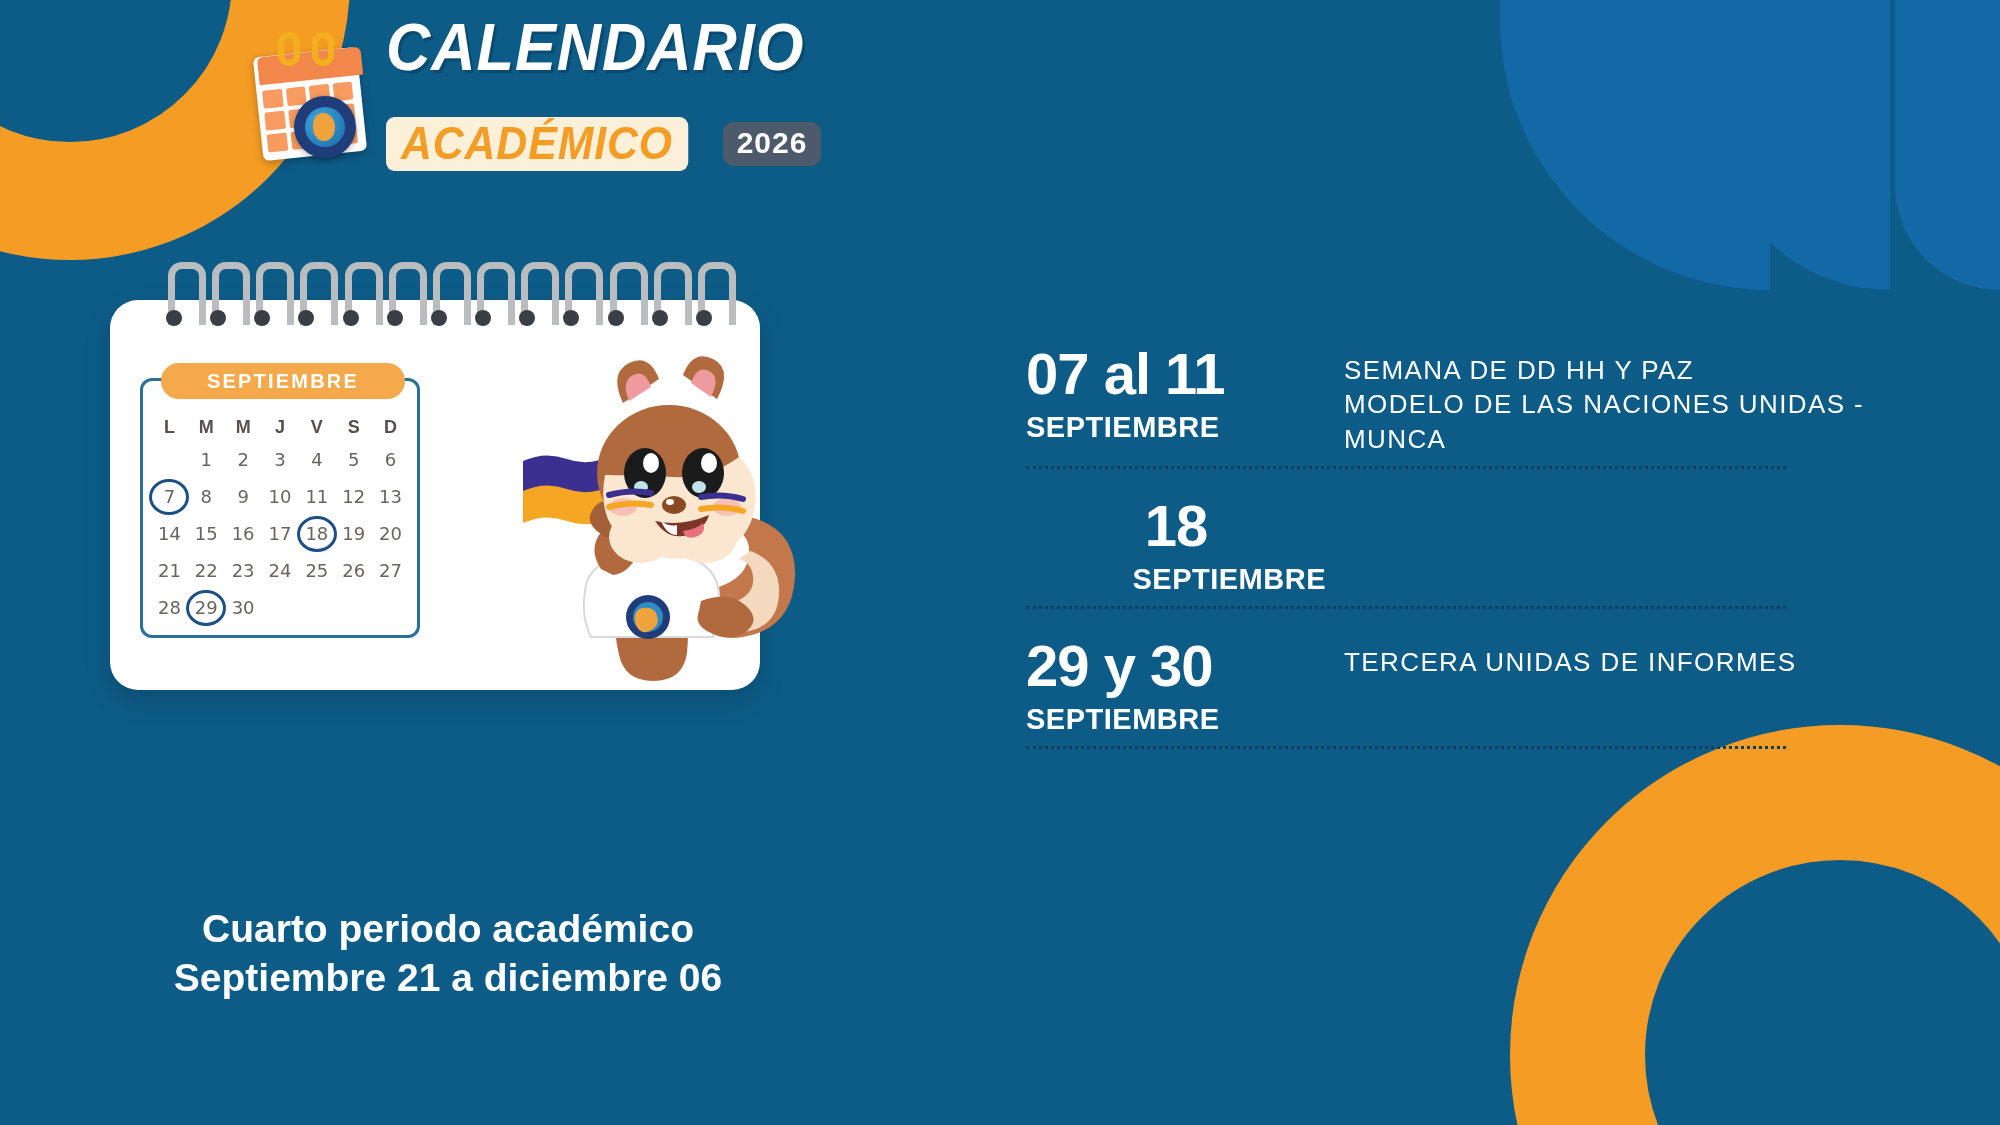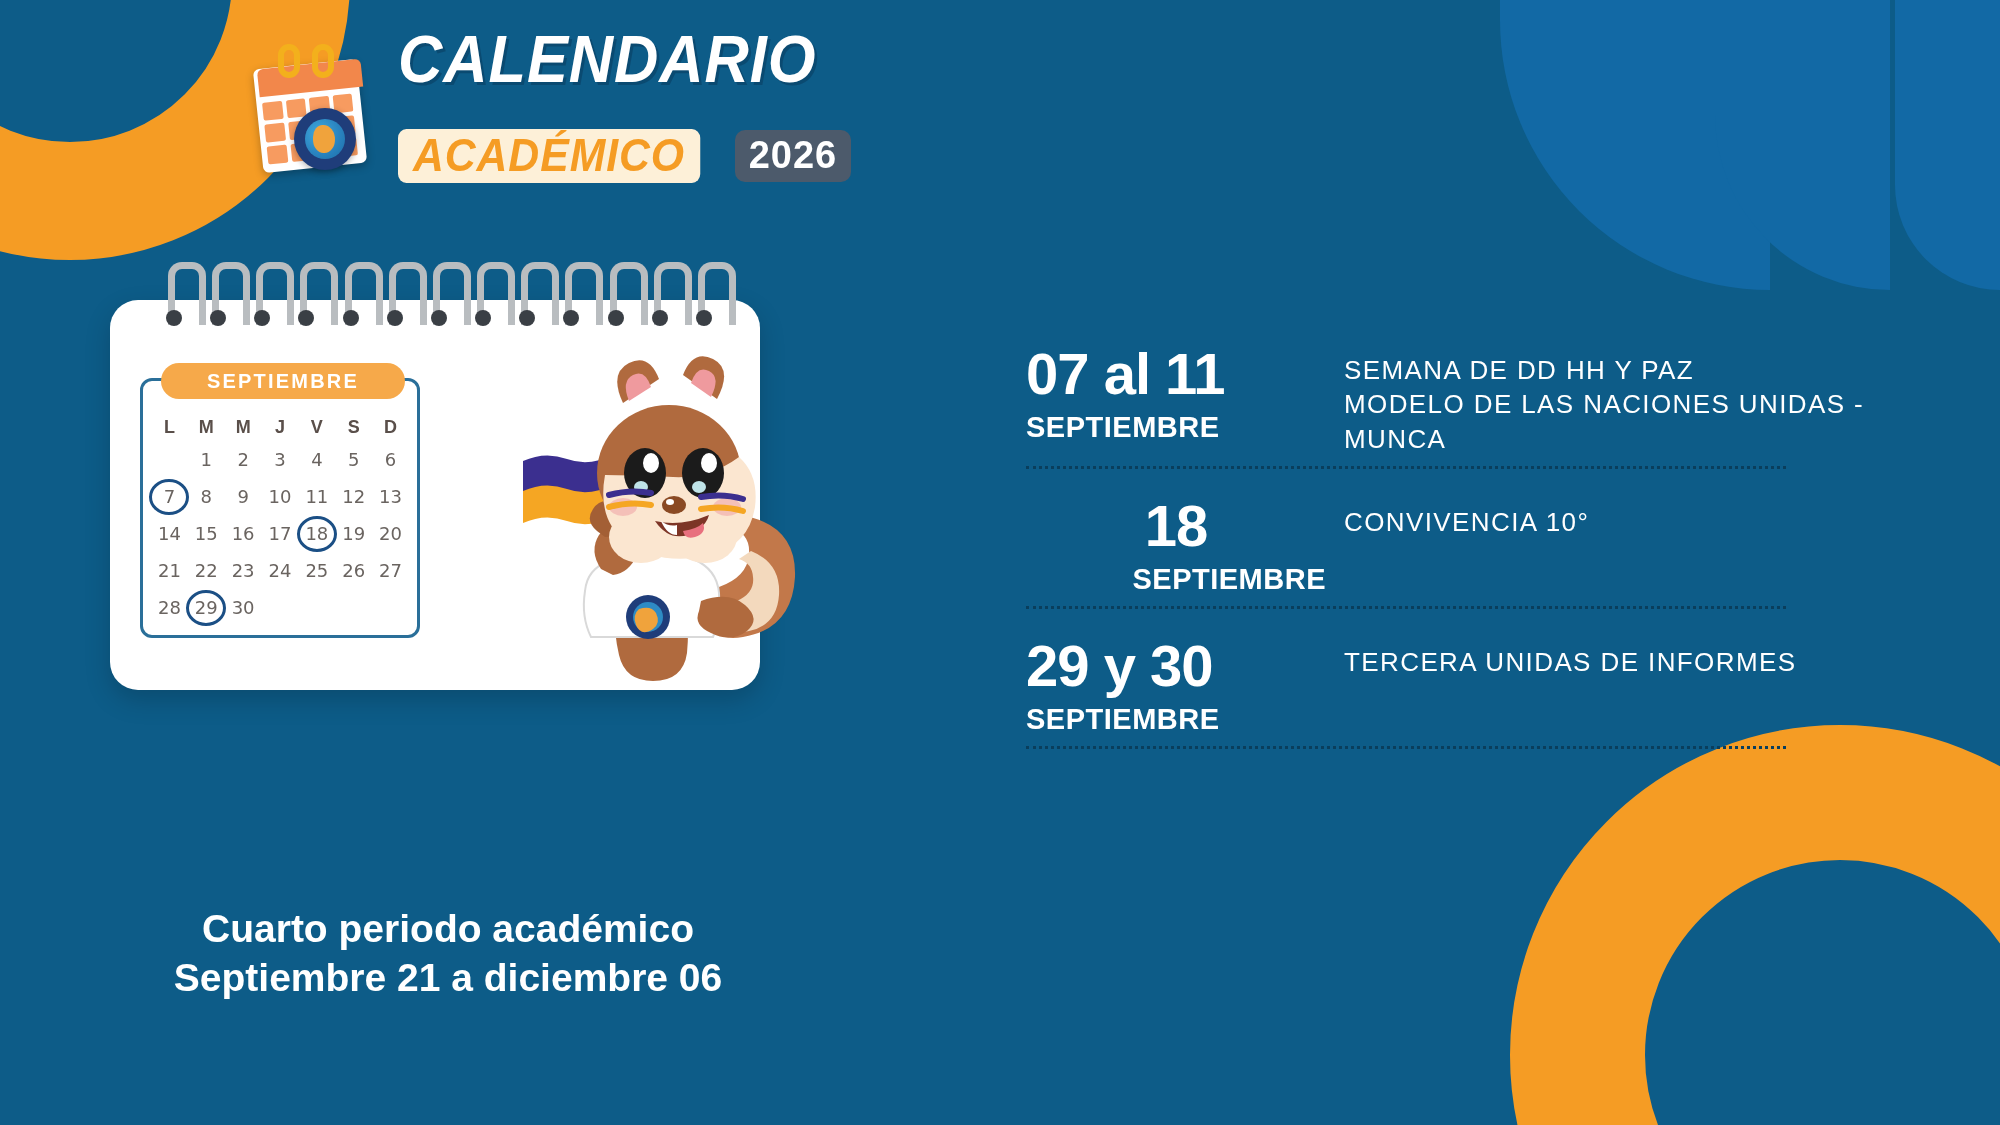--- a/index.html
+++ b/index.html
@@ -27,22 +27,22 @@
   .deco-arc {
     position:absolute; top:0; height:290px;
     background:#1269a5;
   }
   .arc-1 { right:230px; width:270px; border-radius:0 0 0 270px; }
   .arc-2 { right:110px; width:175px; border-radius:0 0 0 175px; }
   .arc-3 { right:0;     width:105px; border-radius:0 0 0 105px; }
 
   
   .header {
-    position:absolute; left:250px; top:28px;
-    display:flex; align-items:center; gap:28px; z-index:5;
+    position:absolute; left:250px; top:16px;
+    display:flex; align-items:center; gap:16px; z-index:5;
   }
   .cal-icon { position:relative; width:120px; height:135px; flex:0 0 auto; }
   .cal-icon .page {
     position:absolute; left:8px; top:26px; width:104px; height:104px;
     background:#fff; border-radius:6px;
     transform:rotate(-6deg);
     box-shadow:0 3px 8px rgba(0,0,0,.28);
   }
   .cal-icon .bar {
     position:absolute; left:8px; top:26px; width:104px; height:28px;
@@ -85,21 +85,21 @@
     transform-origin:left center;
   }
   .wm-row { display:flex; align-items:center; gap:12px;margin-top:36px; }
   .wm-acad {
     background:#fdf0d8; color:#f59c24; font-size:46px; font-weight:bold;
     font-style:italic; letter-spacing:1px; padding:3px 16px 5px;
     border-radius:9px; line-height:1; transform:scaleX(.93);
     transform-origin:left center;
   }
   .wm-year {
-    background:#4c5a6b; color:#fff; font-size:38px; font-weight:bold;
+    background:#4c5a6b; color:#fff; font-size:30px; font-weight:bold;
     letter-spacing:1px; padding:6px 14px 8px; border-radius:10px; line-height:1;
   }
 
   
   .notepad { position:absolute; left:110px; top:300px; width:650px; height:390px; z-index:4; }
   .pad-card {
     position:absolute; inset:0; background:#fff; border-radius:28px;
     box-shadow:0 10px 26px rgba(0,0,0,.18);
   }
   .spiral { position:absolute; left:55px; top:-38px; width:560px; height:78px; display:flex; justify-content:space-between; z-index:6; }
@@ -374,23 +374,20 @@
         </div>
       </div>
       <div class="divider"></div>
     </div>
     <div class="event align-center">
       <div class="event-inner">
         <div class="ev-date">
           <div class="ev-day">18</div>
           <div class="ev-month">SEPTIEMBRE</div>
         </div>
-        <div class="ev-desc">
-          <div>CONVIVENCIA 10°</div>
-        </div>
       </div>
       <div class="divider"></div>
     </div>
     <div class="event align-left">
       <div class="event-inner">
         <div class="ev-date">
           <div class="ev-day">29 y 30</div>
           <div class="ev-month">SEPTIEMBRE</div>
         </div>
         <div class="ev-desc">

